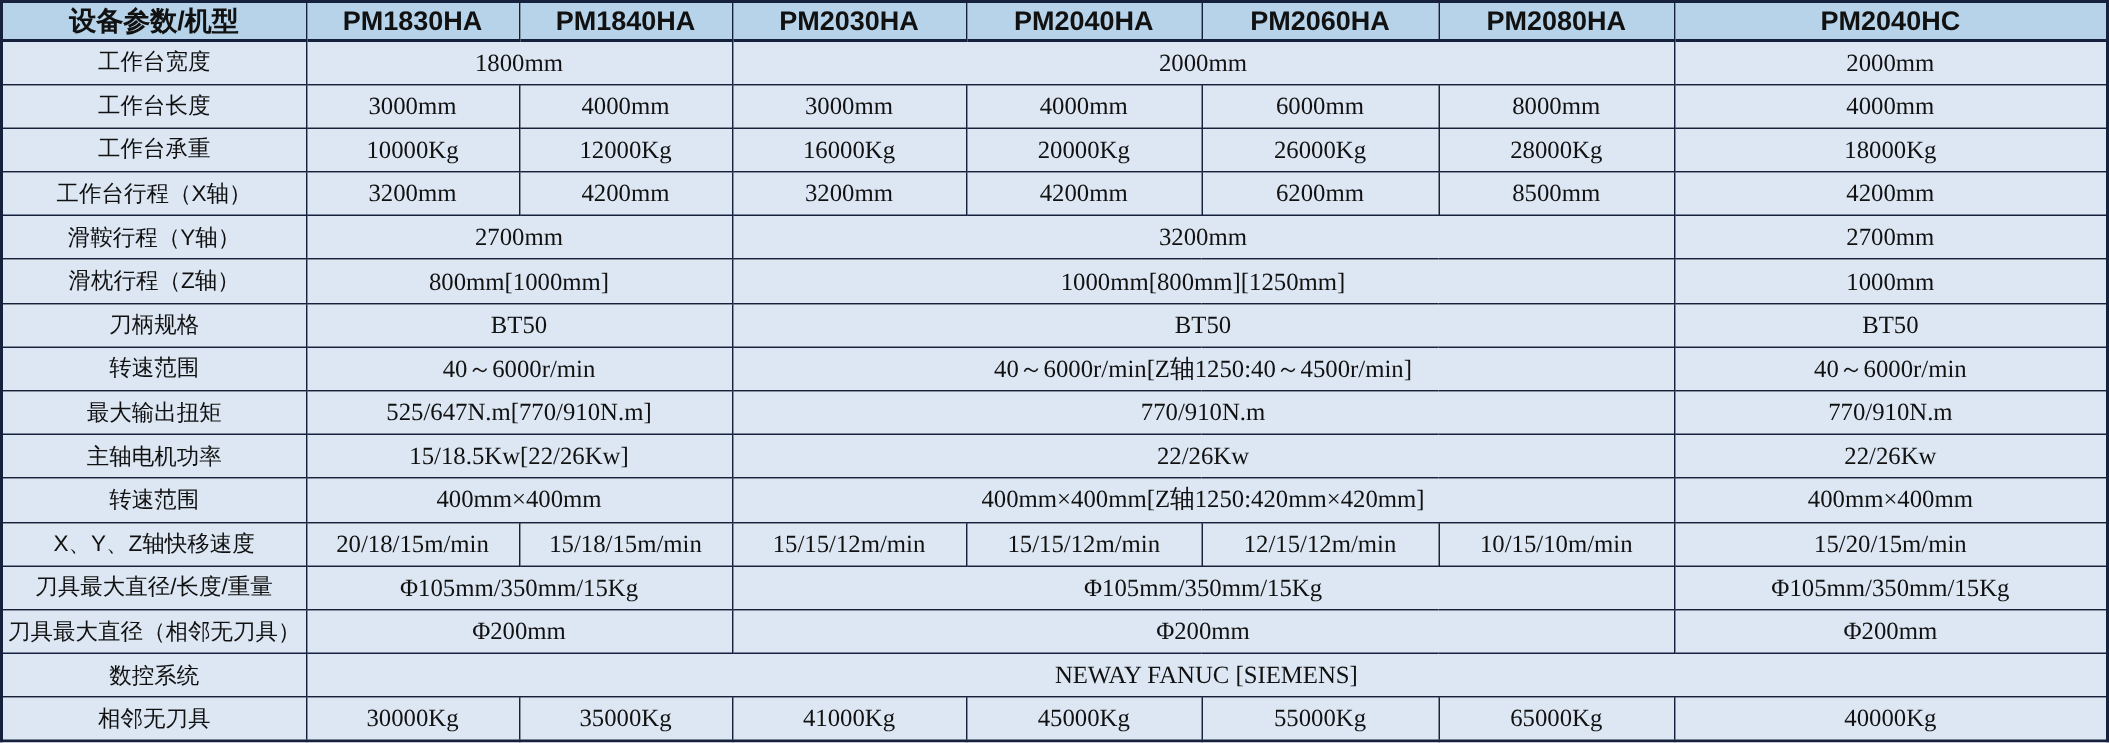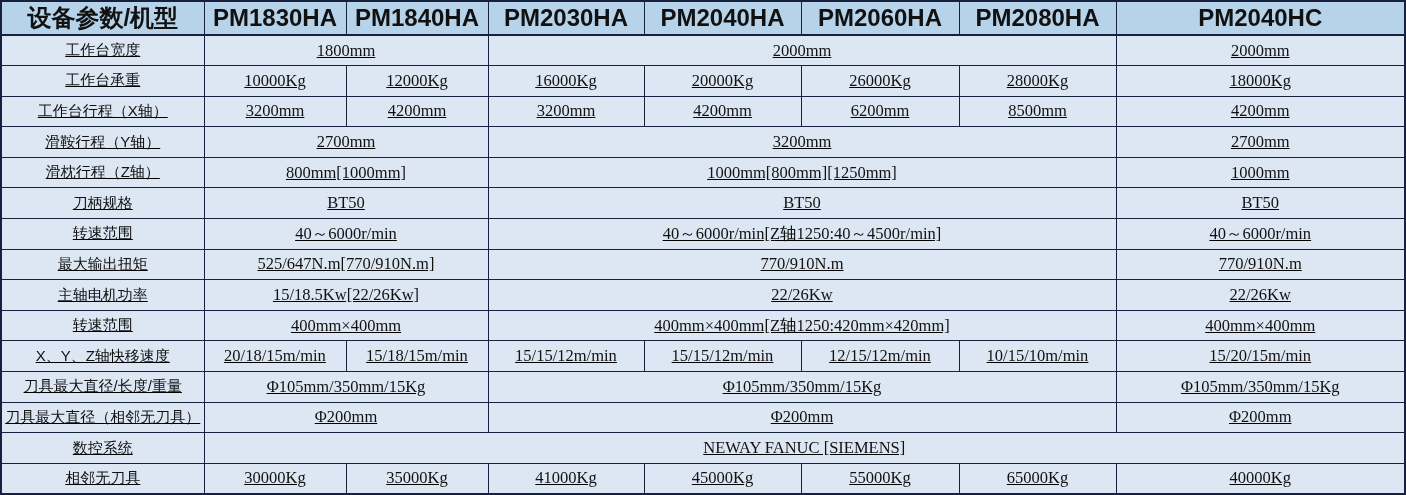--- a/index.html
+++ b/index.html
@@ -24,24 +24,24 @@
     padding:0 2px;
     overflow:hidden;
     white-space:nowrap;
     color:var(--text-color);
   }
   thead tr{height:26px;}
   thead th{
     background:var(--header-bg);
     font-family:"Liberation Sans", sans-serif;
     font-weight:bold;
-    font-size:24px;
+    font-size:18px;
     border-bottom:2px solid var(--border-color);
   }
-  tbody tr{height:24.7px;text-decoration:underline;}
+  tbody tr{height:24.7px;}
   tbody td{background:var(--body-bg);}
   td.label{
     font-family:"Liberation Sans", sans-serif;
     font-size:15px;
   }
   td.value{
     font-family:"Liberation Serif", serif;
     font-size:16.5px;
   }
   
@@ -72,20 +72,30 @@
         <th>PM2080HA</th>
         <th>PM2040HC</th>
       </tr>
   </thead>
   <tbody id="table-body">
       <tr>
         <td class="label">工作台宽度</td>
         <td class="value" colspan="2">1800mm</td>
         <td class="value" colspan="4">2000mm</td>
         <td class="value">2000mm</td>
+      </tr>
+      <tr>
+        <td class="label">工作台长度</td>
+        <td class="value">3000mm</td>
+        <td class="value">4000mm</td>
+        <td class="value">3000mm</td>
+        <td class="value">4000mm</td>
+        <td class="value">6000mm</td>
+        <td class="value">8000mm</td>
+        <td class="value">4000mm</td>
       </tr>
       <tr>
         <td class="label">工作台承重</td>
         <td class="value">10000Kg</td>
         <td class="value">12000Kg</td>
         <td class="value">16000Kg</td>
         <td class="value">20000Kg</td>
         <td class="value">26000Kg</td>
         <td class="value">28000Kg</td>
         <td class="value">18000Kg</td>

